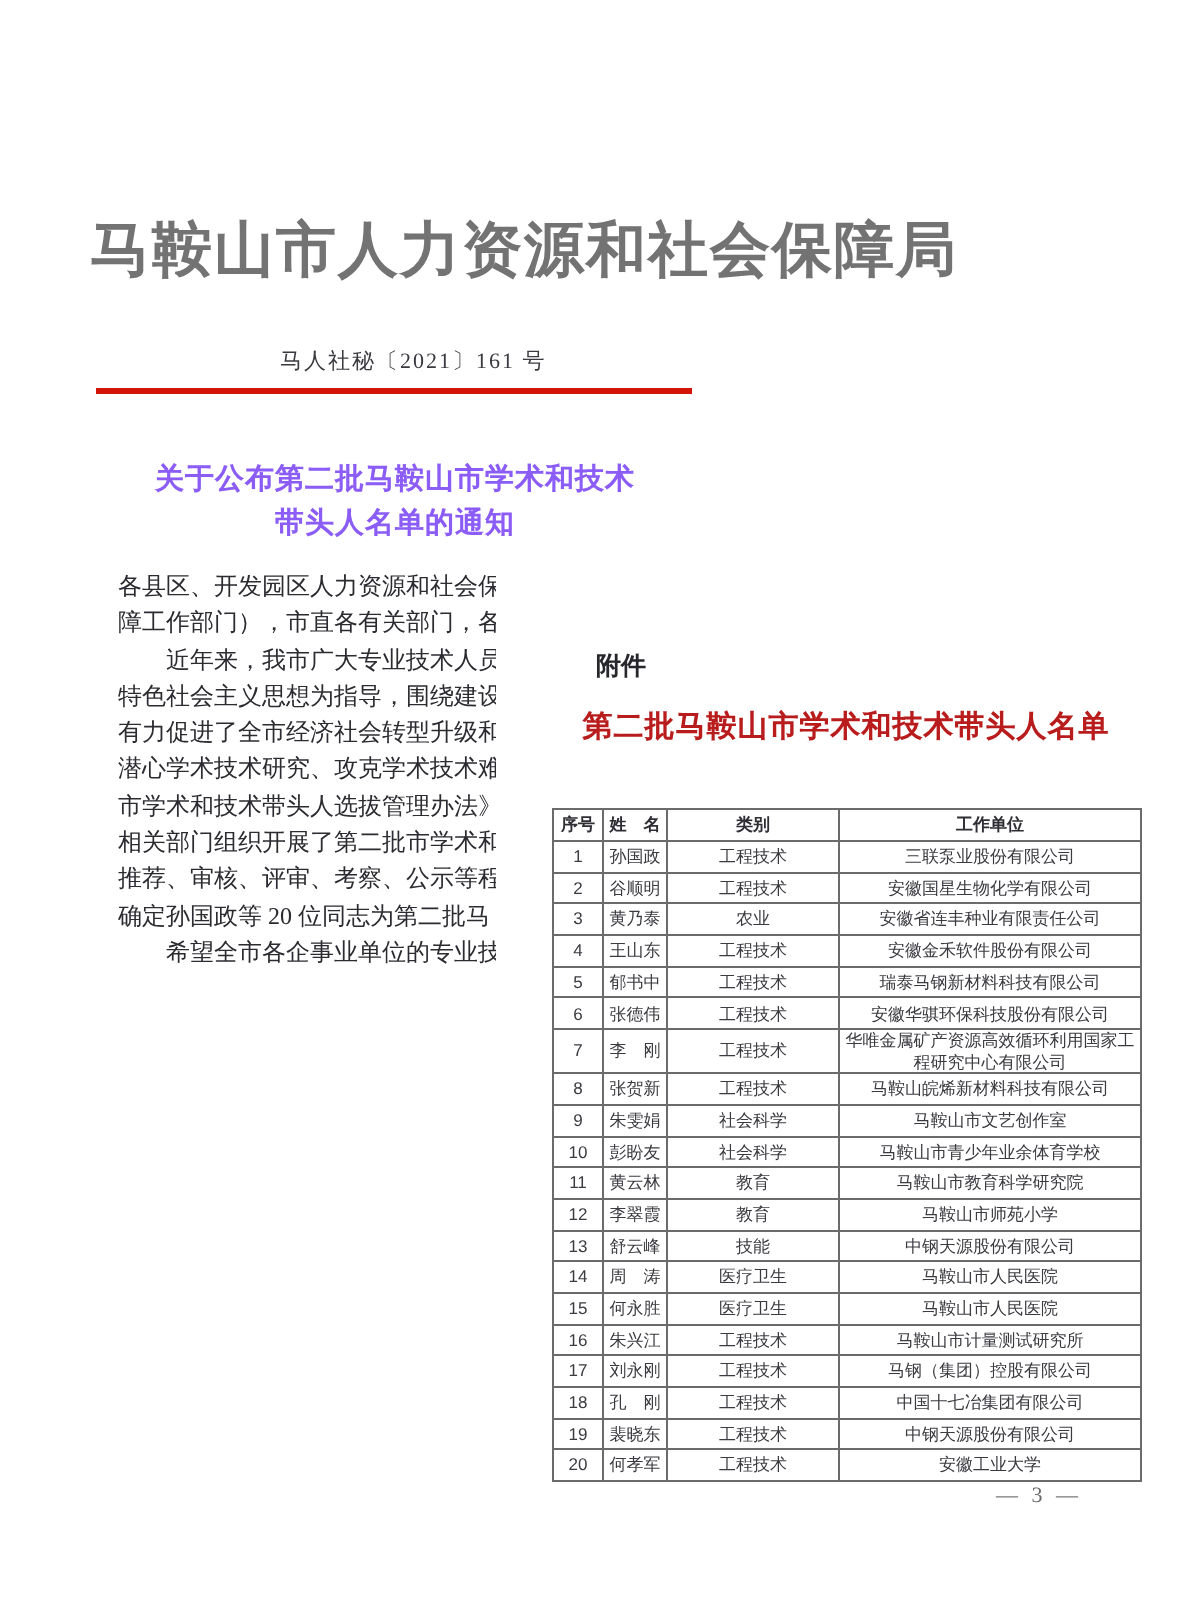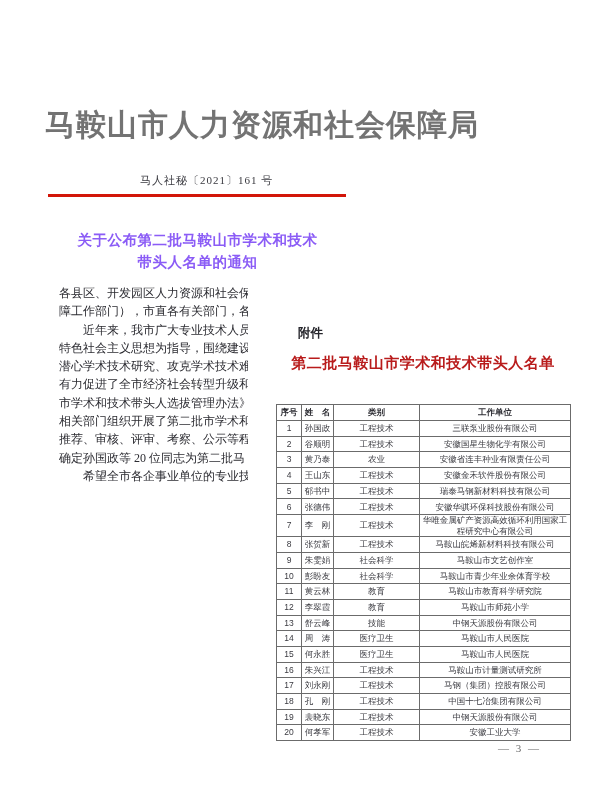--- a/index.html
+++ b/index.html
@@ -66,22 +66,22 @@
   <div class="notice-title">
     <div>关于公布第二批马鞍山市学术和技术</div>
     <div>带头人名单的通知</div>
   </div>
 
   <div class="notice-body">
       <div class="body-line">各县区、开发园区人力资源和社会保</div>
       <div class="body-line">障工作部门），市直各有关部门，各</div>
       <div class="body-line">　　近年来，我市广大专业技术人员</div>
       <div class="body-line">特色社会主义思想为指导，围绕建设</div>
+      <div class="body-line">有力促进了全市经济社会转型升级和</div>
       <div class="body-line">潜心学术技术研究、攻克学术技术难</div>
-      <div class="body-line">有力促进了全市经济社会转型升级和</div>
       <div class="body-line">市学术和技术带头人选拔管理办法》</div>
       <div class="body-line">相关部门组织开展了第二批市学术和</div>
       <div class="body-line">推荐、审核、评审、考察、公示等程</div>
       <div class="body-line">确定孙国政等 20 位同志为第二批马</div>
       <div class="body-line">　　希望全市各企事业单位的专业技</div>
     </div>
 
   <div class="attachment-label">附件</div>
 
   <div class="table-title">第二批马鞍山市学术和技术带头人名单</div>

